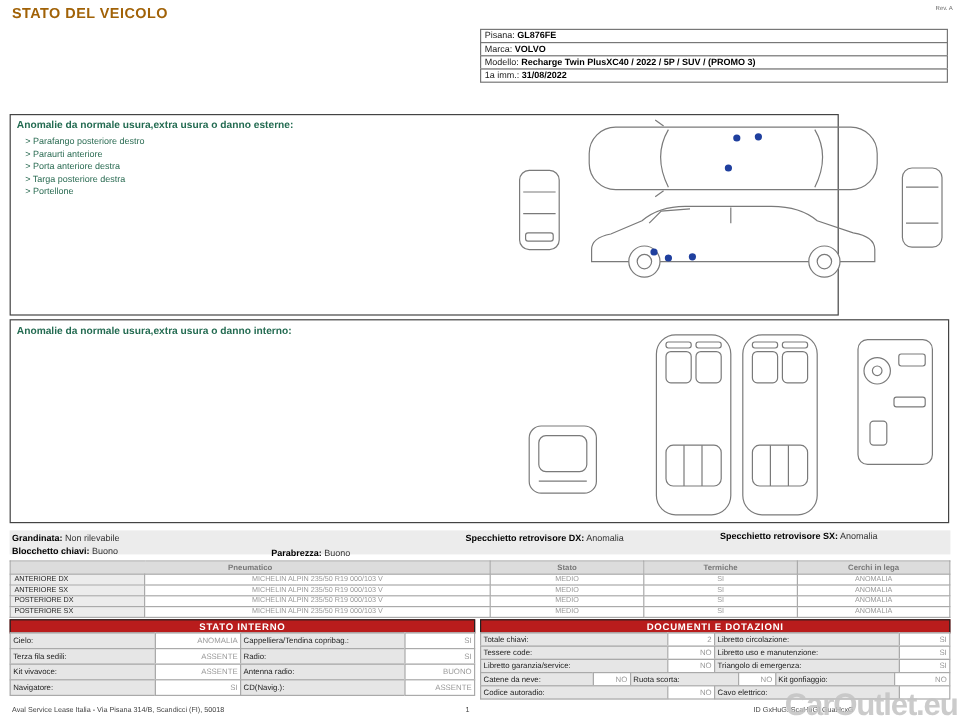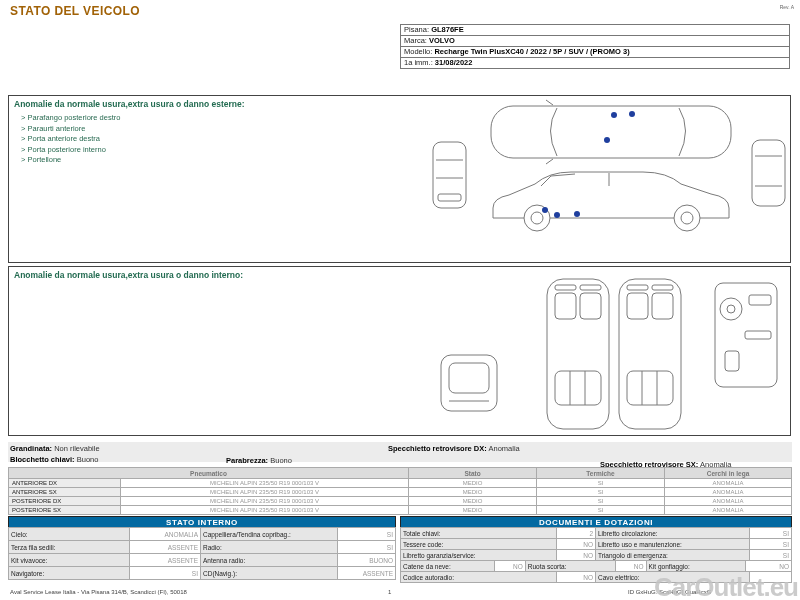--- a/index.html
+++ b/index.html
@@ -10,39 +10,39 @@
   .title{left:10px;top:4px;font-size:12px;font-weight:bold;color:#a16207;letter-spacing:.4px}
   .rev{right:6px;top:4px;font-size:5px;color:#666}
   .info-left{left:8px;top:24px;width:388px}
   .info-left .irow{height:12px;border-bottom:1px solid #8a8a8a;font-size:7.5px;line-height:11px;padding-left:2px;white-space:nowrap}
   .info-right{left:400px;top:24px;width:390px}
   .info-right .irow{height:12px;border:1px solid #777;font-size:7.5px;line-height:10px;padding-left:3px;background:#fff;white-space:nowrap}
   .info-right .irow + .irow{margin-top:-1px}
   .lbl-n{color:#222}
   .val-b{font-weight:bold;color:#000}
   .box{border:1px solid #444;background:#fff}
-  .box-ext{left:8px;top:95px;width:783px;height:168px}
+  .box-ext{left:8px;top:95px;width:691px;height:168px}
   .box-int{left:8px;top:266px;width:783px;height:170px}
   .sec-title{position:absolute;left:5px;top:3px;font-size:8.5px;font-weight:bold;color:#236b51;white-space:nowrap}
   .alist{position:absolute;top:17px;font-size:7.5px;color:#2a6b52;line-height:10.5px;white-space:nowrap}
   .alist .it::before{content:"> ";white-space:pre}
   .c1{left:12px}.c2{left:203px}
   svg.diagram{position:absolute;stroke:#7a7a7a;fill:none;stroke-width:1}
   .dot{fill:#1f3f9e;stroke:none}
   .summary{left:8px;top:442px;width:784px;height:20px;background:#ececec;font-size:7.5px}
   .summary .si{position:absolute;white-space:nowrap;color:#333}
   .summary .si b{color:#000}
   table.tires{position:absolute;left:8px;top:467px;width:784px;border-collapse:collapse;font-size:6.5px;table-layout:fixed}
   .tires th,.tires td{border:1px solid #aaa;padding:0 3px;overflow:hidden;white-space:nowrap}
   .tires th{background:#dcdcdc;color:#777;font-weight:bold;height:11px;text-align:center}
   .tires td{height:9px}
   .tires td.pos{background:#ececec;color:#222;font-size:6px}
   .tires td.tval{color:#999;text-align:center;font-size:6px}
   .bt{position:absolute;font-size:6.5px}
-  .bt .hdr{height:12px;background:#0369a1;color:#fff;font-weight:bold;text-align:center;font-size:8px;line-height:12px;letter-spacing:.6px;border:1px solid #222}
+  .bt .hdr{height:12px;background:#b91c1c;color:#fff;font-weight:bold;text-align:center;font-size:8px;line-height:12px;letter-spacing:.6px;border:1px solid #222}
   .bt .row{display:flex}
   .bt .hdr + .row,.bt .row + .row{margin-top:-1px}
   .bt .cell{border:1px solid #aaa;padding:0 2px;overflow:hidden;white-space:nowrap}
   .bt .cell + .cell{margin-left:-1px}
   .bt .lblc{background:#e6e6e6;color:#222}
   .bt .valc{background:#fff;color:#999;text-align:right}
   .bl{left:8px;top:516px;width:388px}
   .bl .cell{height:14px;line-height:13px}
   .br{left:400px;top:516px;width:392px}
   .br .cell{height:12px;line-height:11px}
@@ -65,21 +65,21 @@
     <div class="irow"><span class="lbl-n">Modello:</span> <span class="val-b">Recharge Twin PlusXC40 / 2022 / 5P / SUV / (PROMO 3)</span></div>
     <div class="irow"><span class="lbl-n">1a imm.:</span> <span class="val-b">31/08/2022</span></div>
   </div>
 
   <div class="abs box box-ext">
     <div class="sec-title">Anomalie da normale usura,extra usura o danno esterne:</div>
     <div class="alist c1">
       <div class="it">Parafango posteriore destro</div>
       <div class="it">Paraurti anteriore</div>
       <div class="it">Porta anteriore destra</div>
-      <div class="it">Porta posteriore interno</div>
+      <div class="it">Targa posteriore destra</div>
       <div class="it">Portellone</div>
     </div>
     <svg class="diagram" style="left:420px;top:2px" width="360" height="164" viewBox="0 0 360 164">
       <g>
         <rect x="4" y="44" width="33" height="66" rx="8"></rect>
         <line x1="7" y1="62" x2="34" y2="62"></line>
         <line x1="7" y1="80" x2="34" y2="80"></line>
         <rect x="9" y="96" width="23" height="7" rx="2"></rect>
       </g>
       <g>
@@ -150,21 +150,21 @@
         <rect x="316" y="56" width="26" height="8" rx="2"></rect>
         <rect x="296" y="76" width="14" height="20" rx="3"></rect>
       </g>
     </svg>
   </div>
 
   <div class="abs summary">
     <span class="si" style="left:2px;top:2px"><b>Grandinata:</b> <span>Non rilevabile</span></span>
     <span class="si" style="left:218px;top:14px"><b>Parabrezza:</b> <span>Buono</span></span>
     <span class="si" style="left:380px;top:2px"><b>Specchietto retrovisore DX:</b> <span>Anomalia</span></span>
-    <span class="si" style="left:592px;top:18px"><b>Specchietto retrovisore SX:</b> <span>Anomalia</span></span>
+    <span class="si" style="left:592px;top:0"><b>Specchietto retrovisore SX:</b> <span>Anomalia</span></span>
     <span class="si" style="left:2px;top:13px"><b>Blocchetto chiavi:</b> <span>Buono</span></span>
   </div>
 
   <table class="tires">
     <colgroup>
         <col style="width:112px">
         <col style="width:288px">
         <col style="width:128px">
         <col style="width:128px">
         <col>

